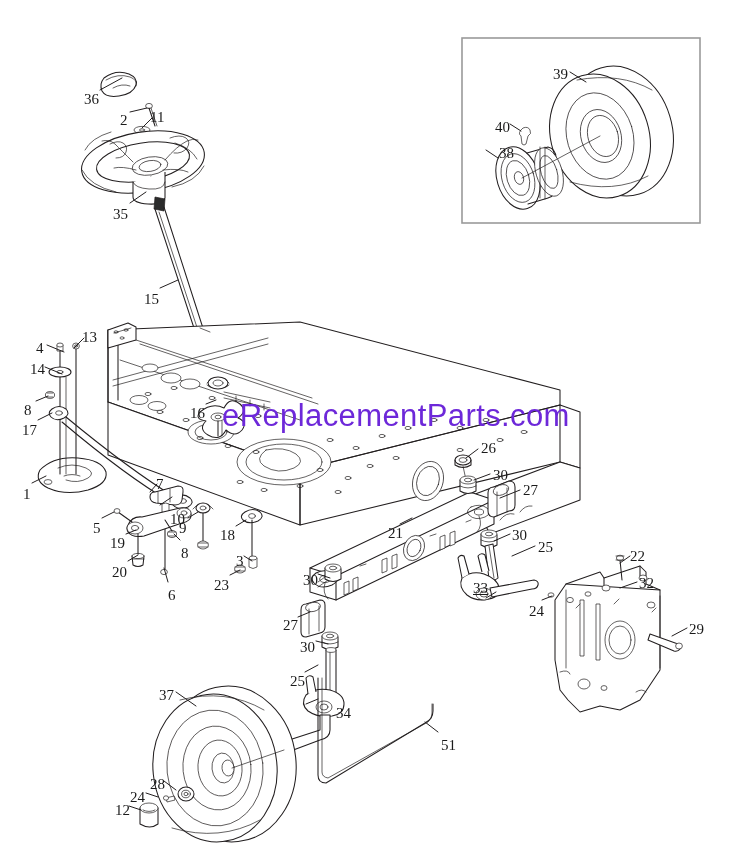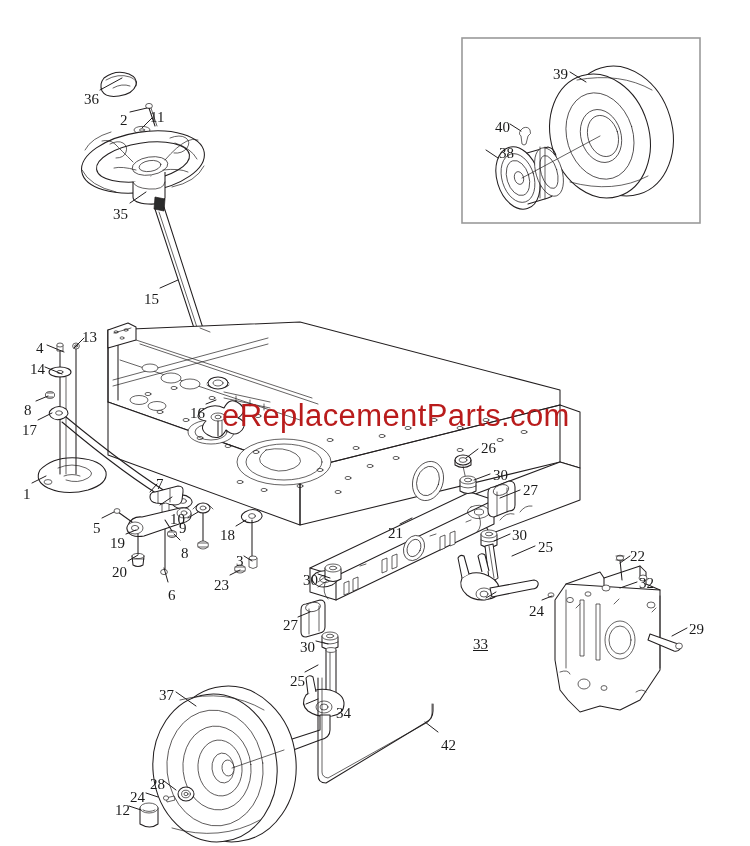--- a/index.html
+++ b/index.html
@@ -5,21 +5,21 @@
 <style>
   html,body{margin:0;padding:0;background:#ffffff;}
   body{width:750px;height:846px;position:relative;overflow:hidden;
        font-family:"Liberation Serif", serif;}
   #stage{position:absolute;left:0;top:0;width:750px;height:846px;background:#fff;}
   #stage svg{position:absolute;left:0;top:0;}
   .lbl{position:absolute;font-family:"Liberation Serif", serif;font-size:15px;
        color:#1a1a1a;font-weight:400;letter-spacing:0px;line-height:1;
        white-space:nowrap;}
   .wm{position:absolute;font-family:"Liberation Sans", sans-serif;
-      font-size:31px;color:#b91c1c;letter-spacing:0.4px;white-space:nowrap;
+      font-size:31px;color:#6d28d9;letter-spacing:0.4px;white-space:nowrap;
       user-select:none;}
 </style>
 </head>
 <body>
 
 <div id="stage">
 
 <svg width="750" height="846" viewBox="0 0 750 846">
   <defs>
     <style>
@@ -528,32 +528,32 @@
       <div class="lbl" style="left: 112px; top: 565px;">20</div>
       <div class="lbl" style="left: 236px; top: 554px;">3</div>
       <div class="lbl" style="left: 168px; top: 588px;">6</div>
       <div class="lbl" style="left: 214px; top: 578px;">23</div>
       <div class="lbl" style="left: 481px; top: 441px;">26</div>
       <div class="lbl" style="left: 493px; top: 468px;">30</div>
       <div class="lbl" style="left: 523px; top: 483px;">27</div>
       <div class="lbl" style="left: 388px; top: 526px;">21</div>
       <div class="lbl" style="left: 512px; top: 528px;">30</div>
       <div class="lbl" style="left: 538px; top: 540px;">25</div>
-      <div class="lbl" style="left: 473px; top: 637px; text-decoration: underline;">33</div>
+      <div class="lbl" style="left: 473px; top: 581px; text-decoration: underline;">33</div>
       <div class="lbl" style="left: 529px; top: 604px;">24</div>
       <div class="lbl" style="left: 630px; top: 549px;">22</div>
       <div class="lbl" style="left: 639px; top: 576px;">32</div>
       <div class="lbl" style="left: 689px; top: 622px;">29</div>
       <div class="lbl" style="left: 303px; top: 573px;">30</div>
       <div class="lbl" style="left: 283px; top: 618px;">27</div>
       <div class="lbl" style="left: 300px; top: 640px;">30</div>
       <div class="lbl" style="left: 290px; top: 674px;">25</div>
       <div class="lbl" style="left: 291px; top: 706px; margin-left: 45px;">34</div>
       <div class="lbl" style="left: 159px; top: 688px;">37</div>
-      <div class="lbl" style="left: 441px; top: 738px;">42</div>
+      <div class="lbl" style="left: 441px; top: 738px;">51</div>
       <div class="lbl" style="left: 150px; top: 777px;">28</div>
       <div class="lbl" style="left: 130px; top: 790px;">24</div>
       <div class="lbl" style="left: 115px; top: 803px;">12</div>
       <div class="lbl" style="left: 553px; top: 67px;">39</div>
       <div class="lbl" style="left: 495px; top: 120px;">40</div>
       <div class="lbl" style="left: 470px; top: 146px; margin-left: 29px;">38</div>
     </div>
 
 </div>
 

